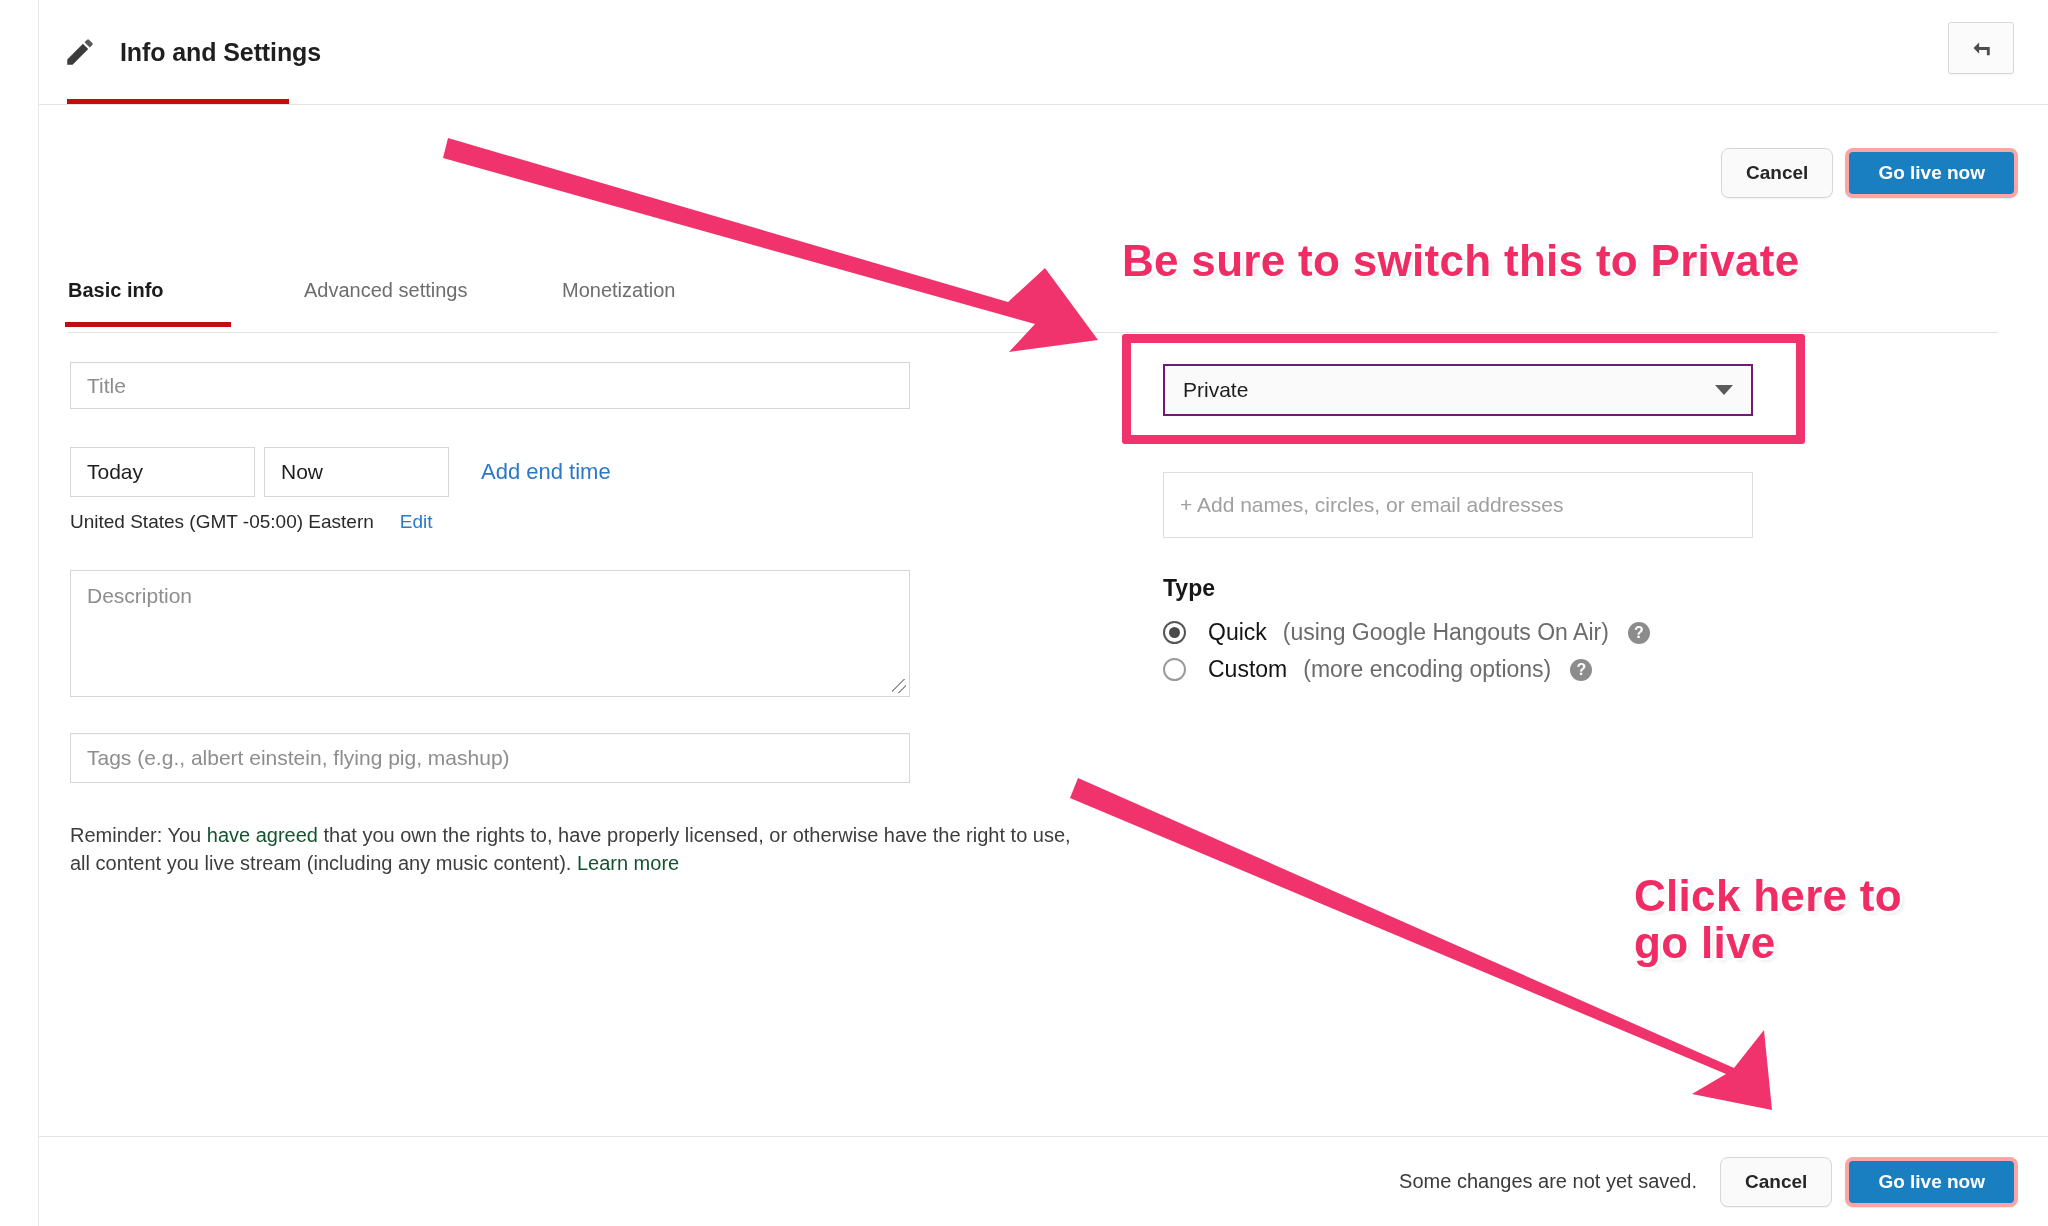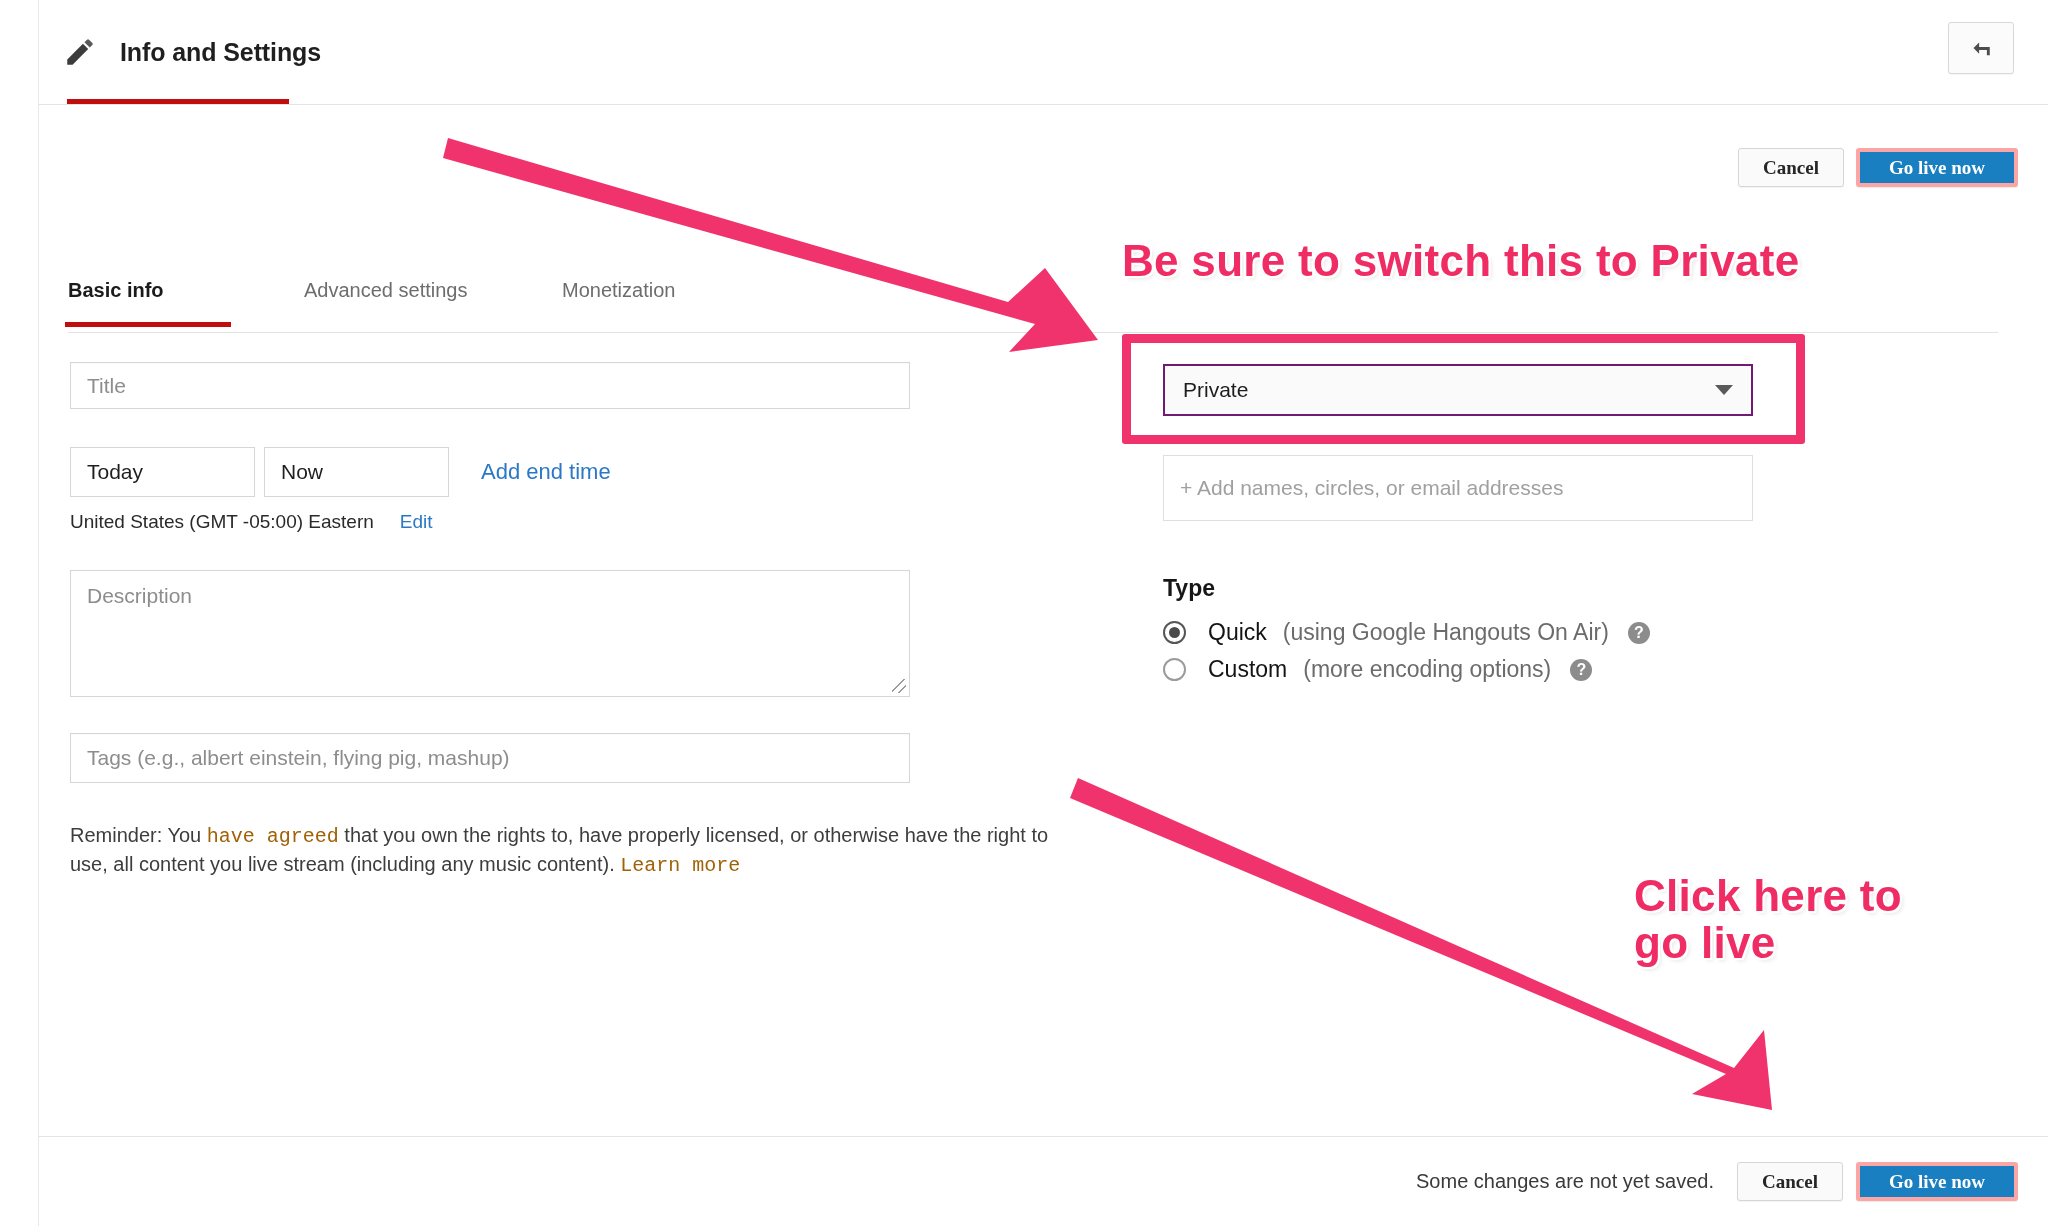--- a/index.html
+++ b/index.html
@@ -49,24 +49,24 @@
     cursor:pointer;
   }
   #back-button svg{width:30px;height:30px;display:block;}
 
   
   #top-actions{
     position:absolute;right:30px;top:148px;
     display:flex;align-items:center;gap:12px;
   }
   .btn{
-    font-family:Liberation Serif, serif;
+    font-family:Liberation Sans, sans-serif;
     font-size:19px;font-weight:700;
-    border-radius:3px;
-    height:39px;
+    border-radius:8px;
+    height:50px;
     display:flex;align-items:center;justify-content:center;
     box-sizing:border-box;cursor:pointer;
     white-space:nowrap;
   }
   .btn-cancel{
     background:#fafafa;border:1px solid #d6d6d6;color:#262626;
     padding:0 24px;
     box-shadow:0 1px 1px rgba(0,0,0,.05);
   }
   .btn-primary{
@@ -125,39 +125,39 @@
   .resize-grip{
     position:absolute;right:3px;bottom:3px;width:14px;height:14px;
     background:
       linear-gradient(135deg,transparent 0 42%,#9a9a9a 42% 50%,transparent 50% 100%),
       linear-gradient(135deg,transparent 0 68%,#9a9a9a 68% 76%,transparent 76% 100%);
   }
   #tags-field{width:840px;height:50px;box-shadow:inset 0 1px 1px rgba(0,0,0,.02);margin-bottom:39px;}
   #reminder{
     width:1020px;font-size:20px;line-height:1.38;color:#3d3d3d;
   }
-  #reminder a{color:#a16207;text-decoration:none;cursor:pointer;font-family:Liberation Mono, monospace;}
+  #reminder a{color:#14532d;text-decoration:none;cursor:pointer;}
   #privacy-highlight{
     position:absolute;left:1122px;top:334px;width:683px;height:110px;
     border:9px solid #f0336c;border-radius:3px;box-sizing:border-box;
     pointer-events:none;
   }
   #privacy-select{
     position:absolute;left:1163px;top:364px;width:590px;height:52px;
     border:2px solid #701a75;background:#fafafa;box-sizing:border-box;
     display:flex;align-items:center;justify-content:space-between;
     padding:0 18px 0 18px;cursor:pointer;
   }
   #privacy-value{font-size:21px;color:#1d1d1d;}
   .caret{
     width:0;height:0;border-left:9px solid transparent;border-right:9px solid transparent;
     border-top:10px solid #5a5a5a;
   }
   #share-field{
-    position:absolute;left:1163px;top:455px;width:590px;height:66px;
+    position:absolute;left:1163px;top:472px;width:590px;height:66px;
     border:1px solid #dedede;box-sizing:border-box;background:#fff;
     display:flex;align-items:center;padding:0 16px;
     font-size:21px;color:#a0a0a0;
   }
   #type-section{position:absolute;left:1163px;top:575px;width:700px;}
   #type-label{font-size:23px;font-weight:700;color:#171717;margin-bottom:17px;}
   .radio-row{display:flex;align-items:center;gap:8px;margin-bottom:10px;cursor:pointer;}
   .radio{
     width:23px;height:23px;border-radius:50%;border:2px solid #9b9b9b;background:#fff;
     box-sizing:border-box;display:flex;align-items:center;justify-content:center;

